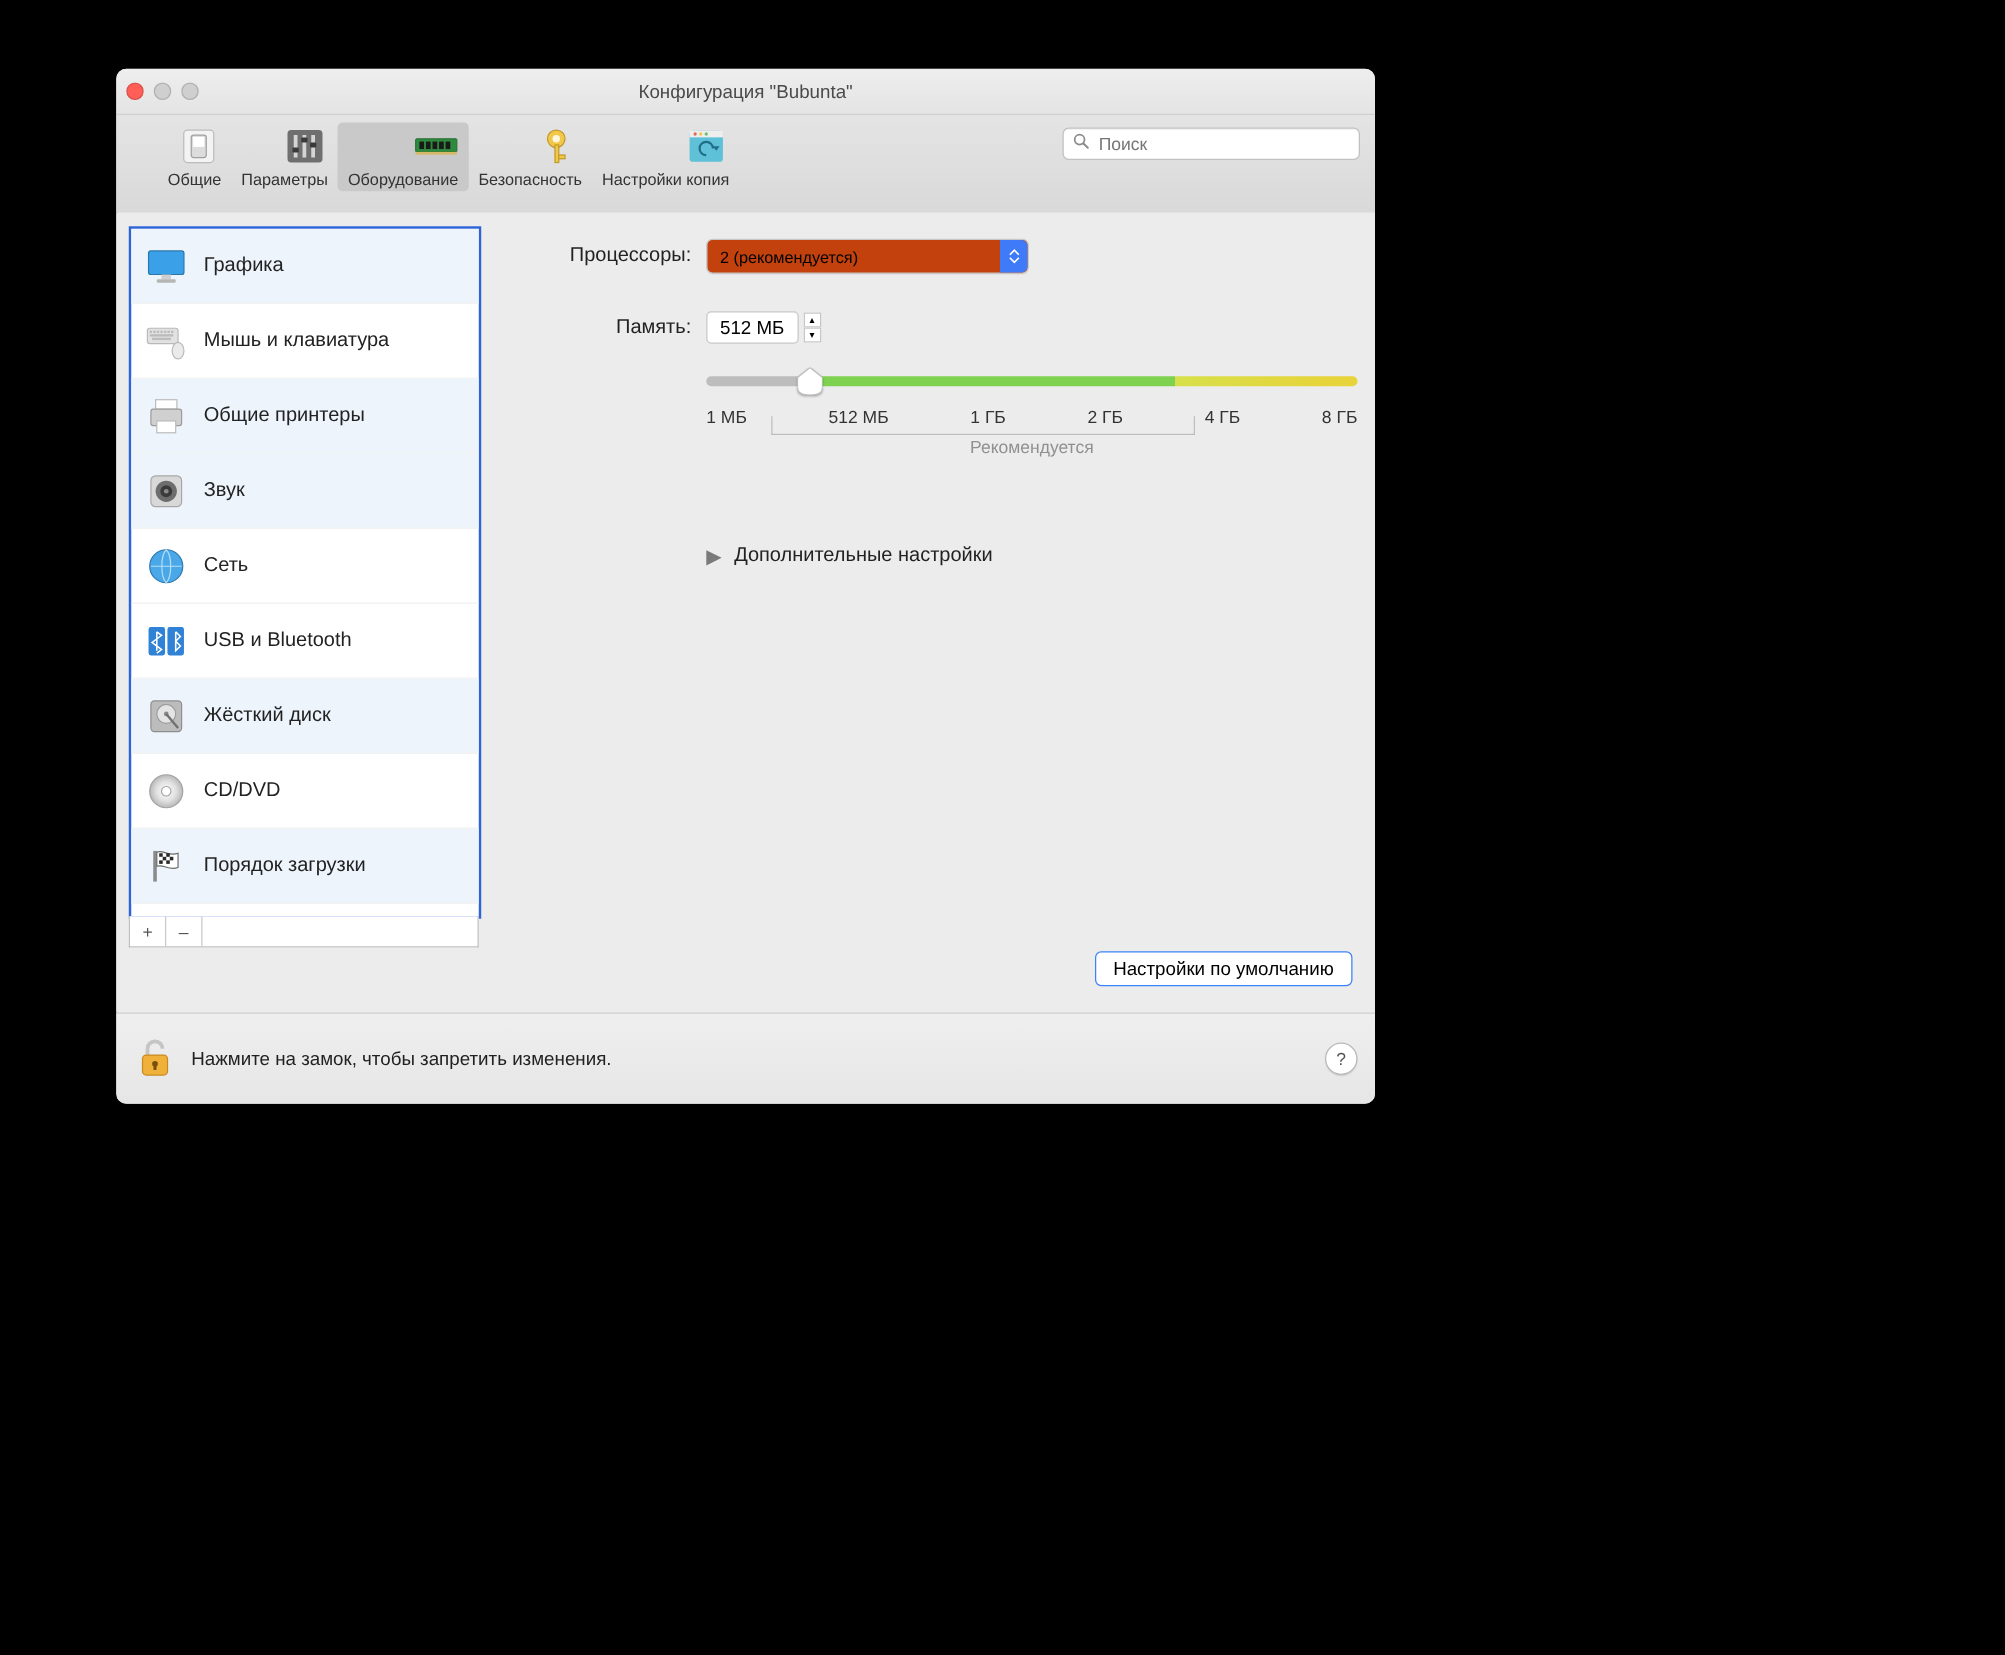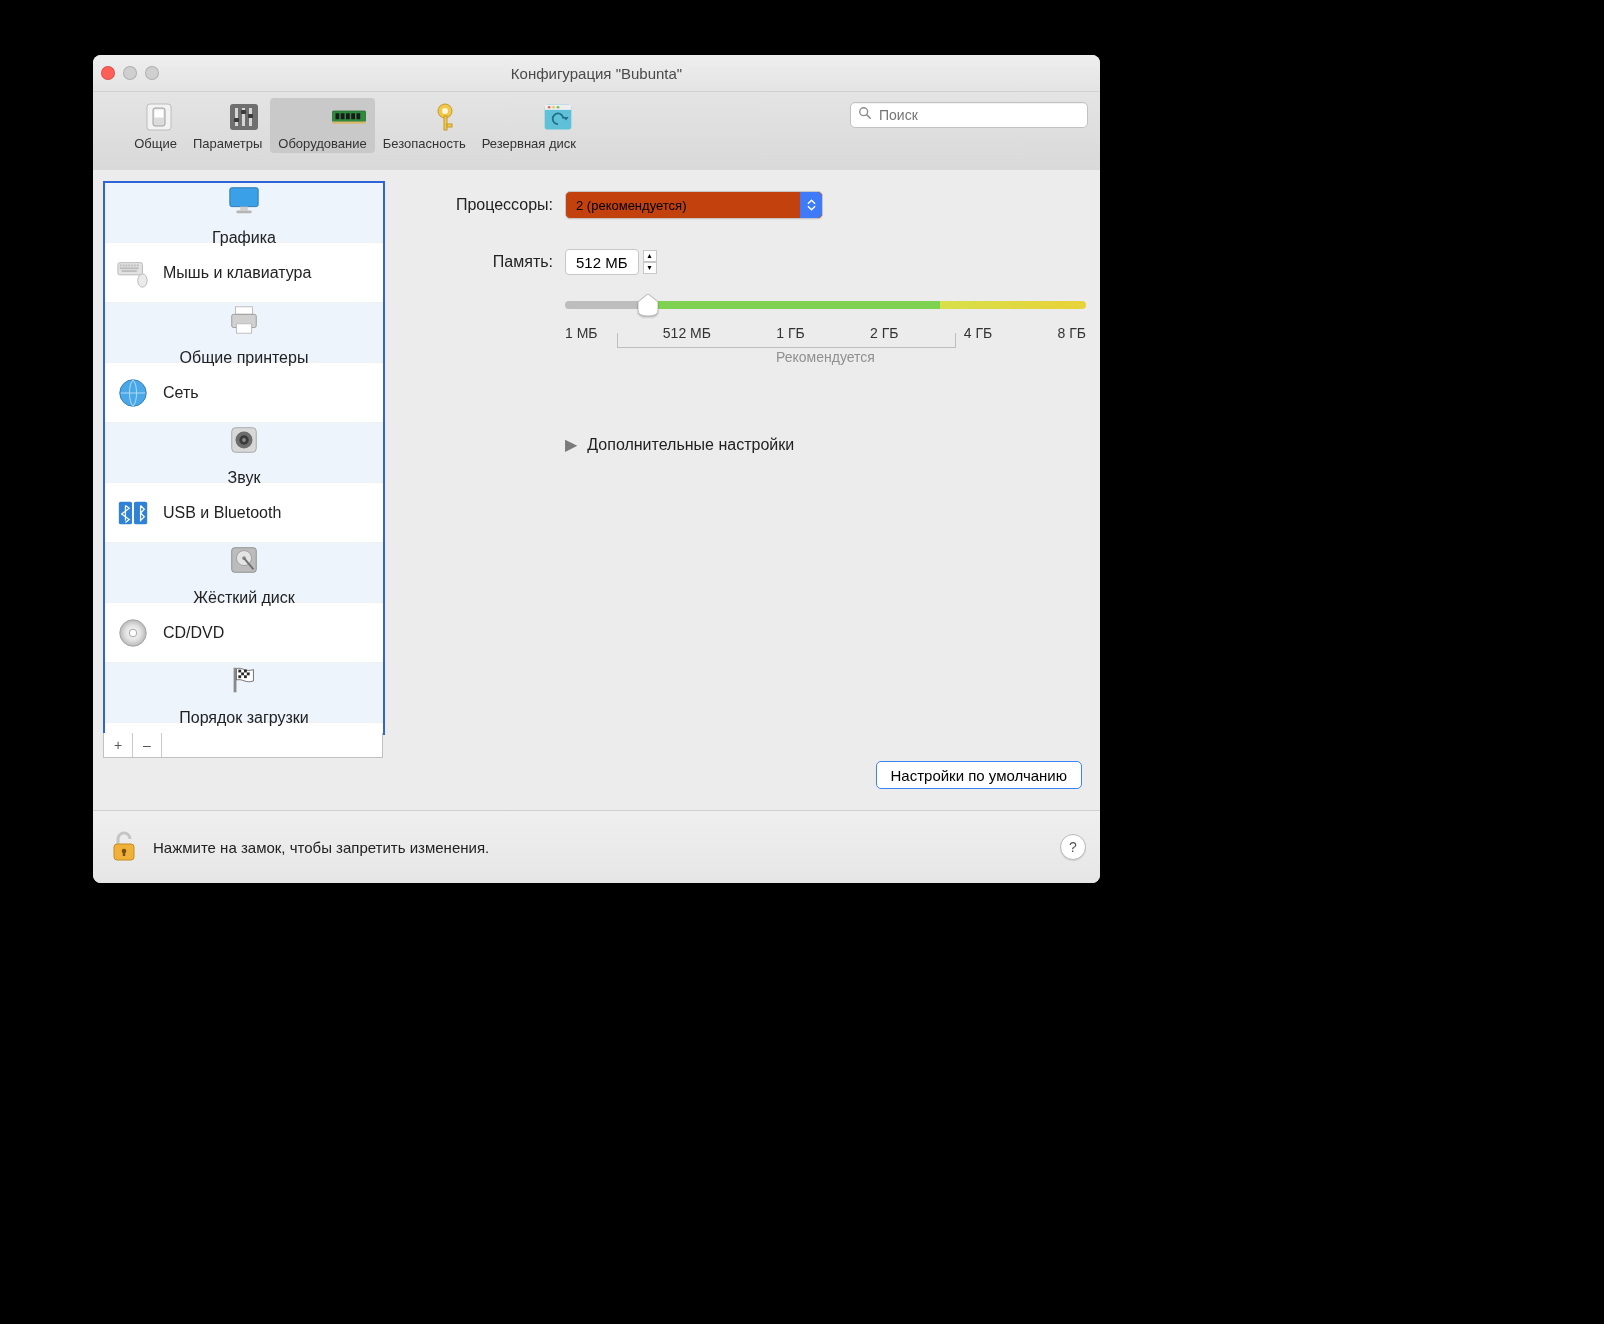--- a/index.html
+++ b/index.html
@@ -18,21 +18,21 @@
   .tab.active{background:#c9c9c9;}
   .tab .icon{width:36px;height:34px;display:flex;align-items:center;justify-content:center;}
   .tab .label{font-size:13px;color:#333;margin-top:2px;white-space:nowrap;}
   .searchbox{position:absolute;right:12px;top:10px;width:222px;height:24px;background:#fff;border:1px solid #c1c1c1;border-radius:5px;display:flex;align-items:center;padding:0 7px;gap:5px;box-shadow:inset 0 1px 1px rgba(0,0,0,.06);}
   .searchbox input{border:none;outline:none;width:100%;font-size:14px;color:#707070;background:transparent;}
   .searchbox svg{flex:0 0 14px;}
   
   .body{position:absolute;top:116px;left:0;right:0;bottom:74px;background:#ececec;}
   .sidebar{position:absolute;left:10px;top:10px;width:278px;height:550px;border:2px solid #2f64d6;background:#fff;overflow:hidden;}
   .sb-item{height:60px;display:flex;align-items:center;padding:0 10px;gap:12px;font-size:16px;color:#222;box-sizing:border-box;border-bottom:1px solid #f1f1f1;}
-  .sb-item.alt{background:#edf4fb;flex-direction:column;}
+  .sb-item.alt{background:#edf4fb;}
   .sb-item .sicon{width:36px;height:36px;display:flex;align-items:center;justify-content:center;}
   .sb-add{position:absolute;left:10px;top:562px;width:278px;height:24px;border:1px solid #c1c1c1;border-top:none;background:#fff;display:flex;}
   .sb-btn{width:28px;display:flex;align-items:center;justify-content:center;border-right:1px solid #c9c9c9;font-size:14px;color:#555;}
   
   .settings{position:absolute;left:320px;right:14px;top:20px;bottom:0;}
   .row{display:flex;align-items:center;margin-bottom:26px;}
   .rlabel{width:140px;text-align:right;font-size:16px;color:#222;margin-right:12px;}
   .popup{position:relative;height:26px;border:1px solid #c7c7c7;border-radius:5px;background:#c2410c;display:flex;align-items:center;padding:0 30px 0 10px;font-size:13px;box-shadow:0 1px 0 rgba(0,0,0,.04);}
   .popup .arrows{position:absolute;right:0;top:0;bottom:0;width:22px;background:#3f7bf8;border-radius:0 5px 5px 0;display:flex;flex-direction:column;align-items:center;justify-content:center;}
   .popup .arrows svg{width:9px;height:6px;}
@@ -130,21 +130,21 @@
         <svg viewBox="0 0 36 34" width="32" height="32">
             <rect x="3" y="3" width="30" height="28" rx="3" fill="#5fc1d8"></rect>
             <rect x="3" y="3" width="30" height="6" fill="#eeeeee"></rect>
             <circle cx="8" cy="6" r="1.5" fill="#e16a5a"></circle>
             <circle cx="13" cy="6" r="1.5" fill="#efc94c"></circle>
             <circle cx="18" cy="6" r="1.5" fill="#6fbf6f"></circle>
             <path d="M18 26a7 7 0 1 1 7-7h-2a5 5 0 1 0-5 5z" fill="#1f6e86"></path>
             <path d="M24 17l3 4 3-4z" fill="#1f6e86"></path>
           </svg>
       </span>
-      <span class="label">Резервная диск</span>
+      <span class="label">Настройки копия</span>
     </div>
 
     <div class="searchbox">
       <span>
         <svg viewBox="0 0 16 16" width="14" height="14">
             <circle cx="6.5" cy="6.5" r="4.5" fill="none" stroke="#8c8c8c" stroke-width="1.6"></circle>
             <line x1="10" y1="10" x2="14" y2="14" stroke="#8c8c8c" stroke-width="1.8" stroke-linecap="round"></line>
           </svg>
       </span>
       <input type="text" placeholder="Поиск" style="">
@@ -187,39 +187,39 @@
       <div class="sb-item alt">
         <span class="sicon">
             <svg viewBox="0 0 36 36" width="34" height="34">
               <rect x="9" y="4" width="18" height="8" fill="#fff" stroke="#bbb"></rect>
               <rect x="5" y="12" width="26" height="14" rx="2" fill="#d0d0d0" stroke="#9a9a9a"></rect>
               <rect x="10" y="22" width="16" height="10" fill="#fff" stroke="#bbb"></rect>
             </svg>
           </span>
         <span>Общие принтеры</span>
       </div>
-      <div class="sb-item">
-        <span class="sicon">
-            <svg viewBox="0 0 36 36" width="34" height="34">
-              <circle cx="18" cy="18" r="14" fill="#4aa8e8" stroke="#2f7ab0"></circle>
-              <path d="M5 18h26M18 4c5 5 5 23 0 28M18 4c-5 5-5 23 0 28" stroke="#b5ddf6" fill="none"></path>
-            </svg>
-          </span>
-        <span>Сеть</span>
-      </div>
       <div class="sb-item alt">
         <span class="sicon">
             <svg viewBox="0 0 36 36" width="34" height="34">
               <rect x="5" y="5" width="26" height="26" rx="4" fill="#d8d8d8" stroke="#a7a7a7"></rect>
               <circle cx="18" cy="18" r="9" fill="#6d6d6d"></circle>
               <circle cx="18" cy="18" r="5" fill="#3a3a3a"></circle>
               <circle cx="18" cy="18" r="2" fill="#8a8a8a"></circle>
             </svg>
           </span>
         <span>Звук</span>
+      </div>
+      <div class="sb-item">
+        <span class="sicon">
+            <svg viewBox="0 0 36 36" width="34" height="34">
+              <circle cx="18" cy="18" r="14" fill="#4aa8e8" stroke="#2f7ab0"></circle>
+              <path d="M5 18h26M18 4c5 5 5 23 0 28M18 4c-5 5-5 23 0 28" stroke="#b5ddf6" fill="none"></path>
+            </svg>
+          </span>
+        <span>Сеть</span>
       </div>
       <div class="sb-item">
         <span class="sicon">
             <svg viewBox="0 0 36 36" width="34" height="34">
               <rect x="3" y="6" width="14" height="24" rx="2" fill="#2f82d6"></rect>
               <path d="M10 10v16M10 10l4 3-8 6 8 6-4 3" stroke="#fff" fill="none" stroke-width="1.3"></path>
               <rect x="19" y="6" width="14" height="24" rx="2" fill="#2f82d6"></rect>
               <path d="M26 10l4 4-4 4 4 4-4 4V10" stroke="#fff" fill="none" stroke-width="1.3"></path>
             </svg>
           </span>

